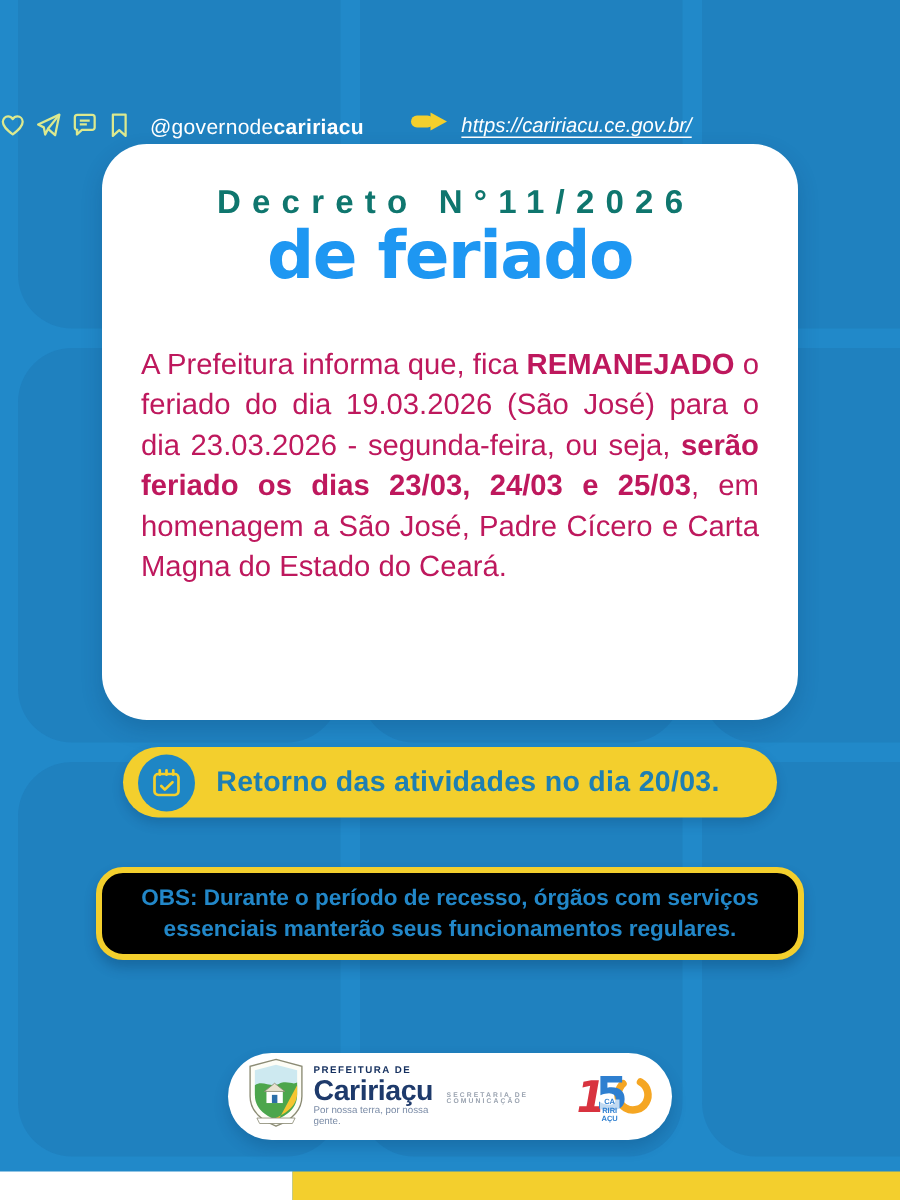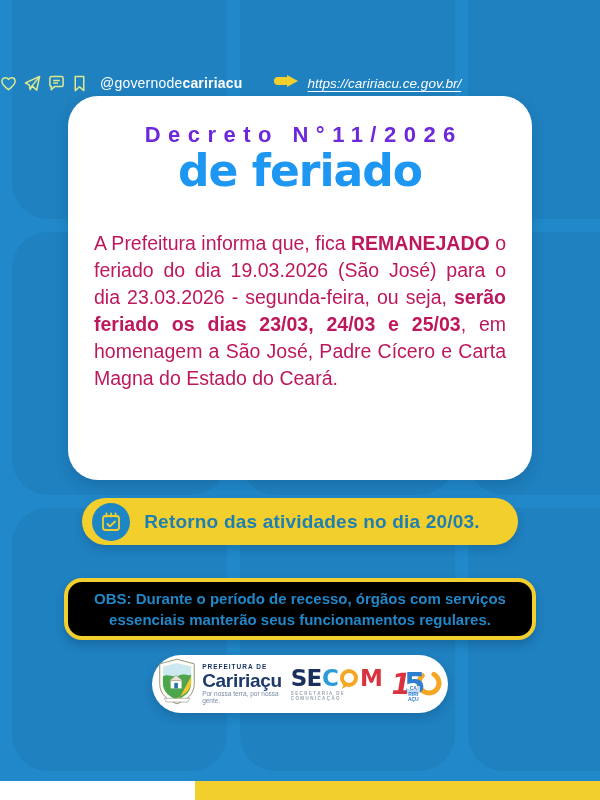--- a/index.html
+++ b/index.html
@@ -14,37 +14,37 @@
   .topbar { position:absolute; top:32px; left:0; right:0; display:flex; justify-content:flex-start; align-items:center; gap:30px;margin-top:42px; }
   .social { display:flex; align-items:center; gap:7px; }
   .social svg { display:block; }
   .handle { color:#fff; font-size:14px; margin-left:6px; letter-spacing:.2px; }
   .handle b { font-weight:700; }
   .site { display:flex; align-items:center; gap:9px;font-style:italic; }
   .site a { color:#fff; font-size:13.5px; text-decoration:underline; text-underline-offset:3px; }
 
   
   .card { position:absolute; left:68px; top:96px; width:464px; height:384px; background:#fff; border-radius:30px; text-align:center; box-shadow:0 6px 14px rgba(0,40,80,.18); }
-  .kicker { margin-top:26px; font-size:22px; font-weight:600; letter-spacing:.34em; text-indent:.34em; color:#6d28d9; }
+  .kicker { margin-top:26px; font-size:22px; font-weight:600; letter-spacing:.34em; text-indent:.34em; color:#0f766e; }
   .title1 { margin-top:8px; font-family:"DejaVu Sans", sans-serif; font-size:46px; font-weight:800; letter-spacing:-1.5px; color:#15305F; line-height:1.05; }
   .title2 { font-family:"DejaVu Sans", sans-serif; font-size:44px; font-weight:800; letter-spacing:-1px; color:#1E97F2; line-height:1.05; }
   .body-text { margin:36px 26px 0; text-align:justify; text-align-last:left; font-size:19.5px; line-height:27px; color:#be185d; font-weight:500; }
   .body-text b { font-weight:800; }
 
   
   .pill { position:absolute; left:82px; top:498px; width:436px; height:47px; background:#F3CF2D; border-radius:25px; display:flex; align-items:center; padding:0 10px; box-shadow:0 4px 8px rgba(0,40,80,.20); }
   .cal-circle { width:38px; height:38px; border-radius:50%; background:#1E86C5; display:flex; align-items:center; justify-content:center; flex:0 0 auto; }
   .pill-label { flex:1; text-align:center; font-size:19px; font-weight:800; color:#1E7FB2; letter-spacing:.2px; padding-right:14px; }
 
   
   .obs { position:absolute; left:64px; top:578px; width:472px; height:62px; background:#000000; border:4px solid #F3CF2D; border-radius:18px; display:flex; align-items:center; justify-content:center; padding:4px 18px; box-shadow:0 5px 8px rgba(0,40,80,.25); }
   .obs span { font-size:15px; font-weight:800; color:#2287C8; text-align:center; line-height:1.4; }
 
   
-  .logos { position:absolute; left:152px; top:655px; width:296px; height:58px; background:#fff; border-radius:29px; display:flex; align-items:center; justify-content:center; gap:9px; padding:0 12px; box-shadow:0 5px 10px rgba(0,40,80,.20); }
+  .logos { position:absolute; left:152px; top:702px; width:296px; height:58px; background:#fff; border-radius:29px; display:flex; align-items:center; justify-content:center; gap:9px; padding:0 12px; box-shadow:0 5px 10px rgba(0,40,80,.20); }
   .pref { display:flex; align-items:center; gap:5px; }
   .pref-text { display:flex; flex-direction:column; line-height:1; }
   .pref-small { font-size:6.5px; font-weight:700; letter-spacing:1px; color:#15305F; }
   .pref-name { font-size:19px; font-weight:800; color:#1E3A6B; letter-spacing:-.3px; margin:1px 0; }
   .pref-tag { font-size:6.5px; color:#7A8BA6; }
   .secom { display:flex; flex-direction:column; align-items:center; line-height:1; }
   .secom-word { display:flex; align-items:center; font-family:"DejaVu Sans", sans-serif; font-size:23px; font-weight:800; letter-spacing:-1px; }
   .secom-se { color:#1A2F5E; } .secom-c { color:#2B9CD8; margin-left:1px; } .secom-m { color:#D8333F; margin-left:1px; }
   .secom-o { margin:0 0 0 1px; display:flex; }
   .secom-sub { margin-top:2px; font-size:4.5px; letter-spacing:1.4px; color:#9AA3B0; font-weight:700; }
@@ -148,31 +148,20 @@
           <path d="M8 44 h28 l-2 4 H10 Z" fill="#fff" stroke="#8B8B74" stroke-width=".6"></path>
         </svg>
       </span>
       <span class="pref-text">
         <span class="pref-small">PREFEITURA DE</span>
         <span class="pref-name">Caririaçu</span>
         <span class="pref-tag">Por nossa terra, por nossa gente.</span>
       </span>
     </div>
     <div class="secom">
-      <span class="secom-word">
-        <span class="secom-se">SE</span>
-          <span class="secom-c">C</span>
-          <span class="secom-o">
-            <svg width="20" height="22" viewBox="0 0 20 22">
-              <circle cx="10" cy="10" r="7" fill="none" stroke="#F5A623" stroke-width="4"></circle>
-              <path d="M5 15 L3 21 L10 17 Z" fill="#F5A623"></path>
-            </svg>
-          </span>
-          <span class="secom-m">M</span>
-      </span>
       <span class="secom-sub">SECRETARIA DE COMUNICAÇÃO</span>
     </div>
     <div class="anniv">
       <span class="a0">
         <svg width="28" height="28" viewBox="0 0 28 28">
             <circle cx="14" cy="14" r="10" fill="none" stroke="#F5A623" stroke-width="5" stroke-linecap="round" stroke-dasharray="50 13" transform="rotate(-60 14 14)"></circle>
           </svg>
       </span>
       <span class="a1">1</span>
       <span class="a5">5</span>

